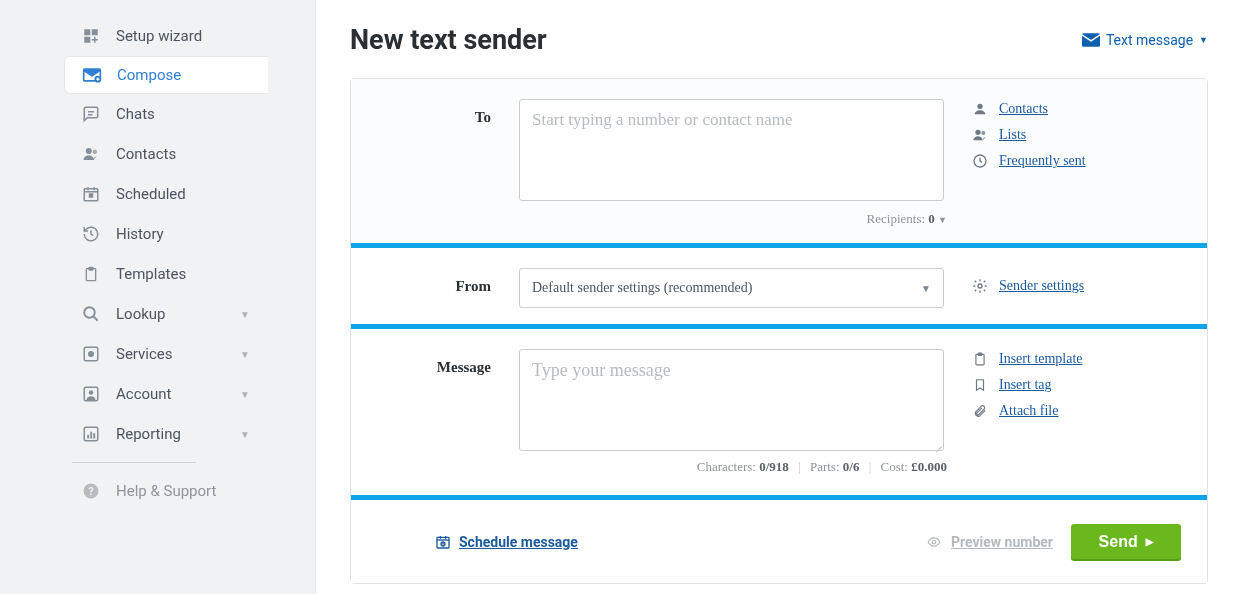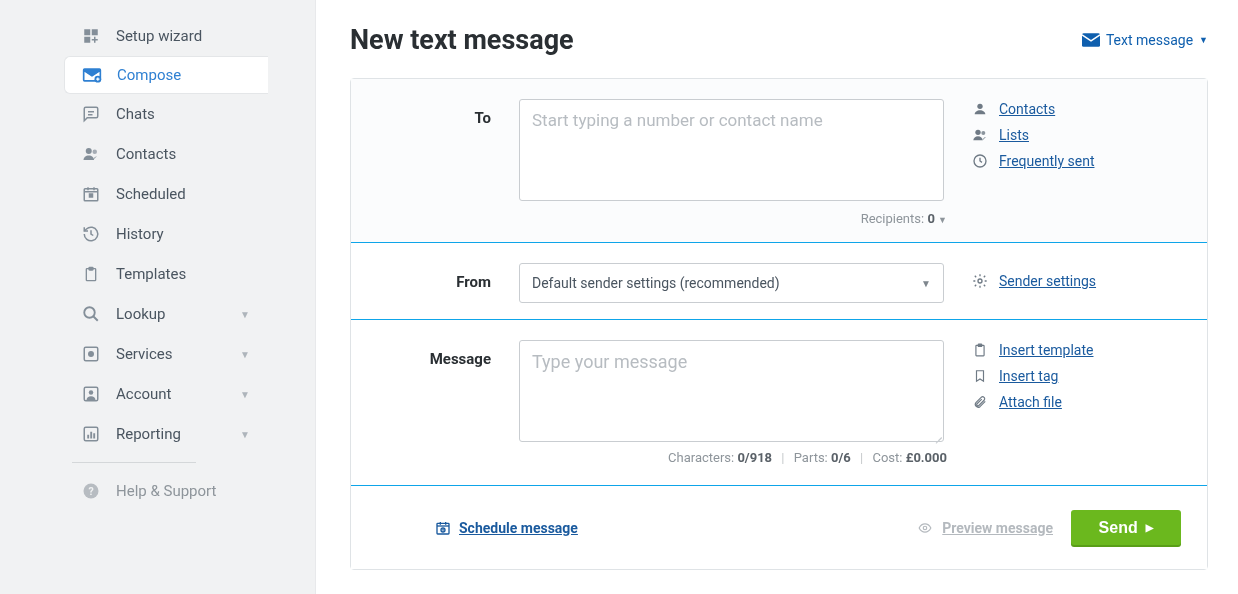--- a/index.html
+++ b/index.html
@@ -93,22 +93,23 @@
     }
     .type-switch .chev { font-size: 9px; color: #0f5fae; }
     .card {
       border: 1px solid #dfe3e6;
       border-radius: 4px;
       background: #fbfcfd;
     }
     .section {
       display: flex;
       padding: 20px 24px 16px 24px;
-      border-bottom: 1px solid #0ea5e9;
+      border-bottom: 5px solid #0ea5e9;
       background: #fbfcfd;
+      font-family: Liberation Serif, serif;
     }
     .section.white { background: #fff; }
     .lbl {
       width: 144px;
       text-align: right;
       padding-right: 28px;
       font-weight: 700;
       color: #2a2f33;
       padding-top: 10px;
       font-size: 15px;
@@ -381,21 +382,21 @@
             <circle cx="12" cy="12" r="10"></circle>
             <text x="12" y="17" text-anchor="middle" font-size="14" font-weight="bold" fill="#f1f2f3">?</text>
           </svg>
       </span>
       <span class="label" style="color:#8e959b;">Help &amp; Support</span>
     </div>
   </div>
 
   <div class="main">
     <div class="header-row">
-      <h1 class="page-title">New text message</h1>
+      <h1 class="page-title">New text sender</h1>
       <div class="type-switch">
         <span>
           <svg width="18" height="14" viewBox="0 0 24 18" fill="#0f5fae">
               <rect x="0" y="0" width="24" height="18" rx="2"></rect>
               <path d="M0 2l12 8L24 2" fill="none" stroke="#fff" stroke-width="2"></path>
             </svg>
         </span>
         <span>Text message</span>
         <span class="chev">▼</span>
       </div>
@@ -534,21 +535,21 @@
           <span class="sl-text">Schedule message</span>
         </div>
         <div class="right-actions">
           <div class="preview-link">
             <span>
               <svg width="18" height="14" viewBox="0 0 24 24" fill="none" stroke="#b4b9be" stroke-width="2">
                   <path d="M2 12s3.5-7 10-7 10 7 10 7-3.5 7-10 7-10-7-10-7z"></path>
                   <circle cx="12" cy="12" r="3"></circle>
                 </svg>
             </span>
-            <span class="pl-text">Preview message</span>
+            <span class="pl-text">Preview number</span>
           </div>
           <button class="send-btn">
             <span>Send</span>
             <span class="tri">▶</span>
           </button>
         </div>
       </div>
 
     </div>
   </div>

